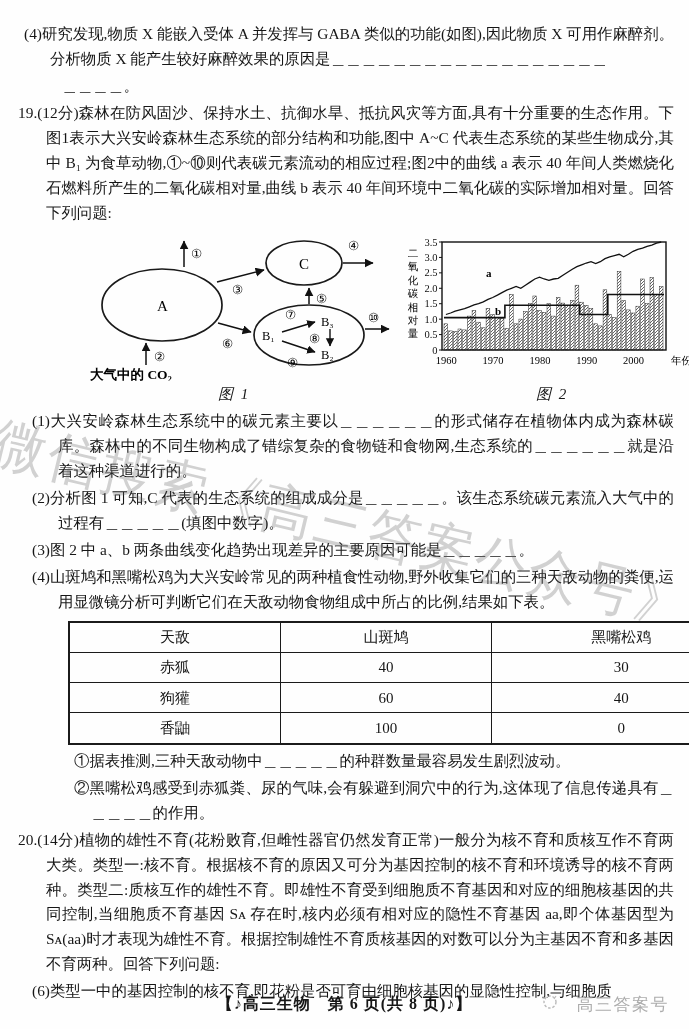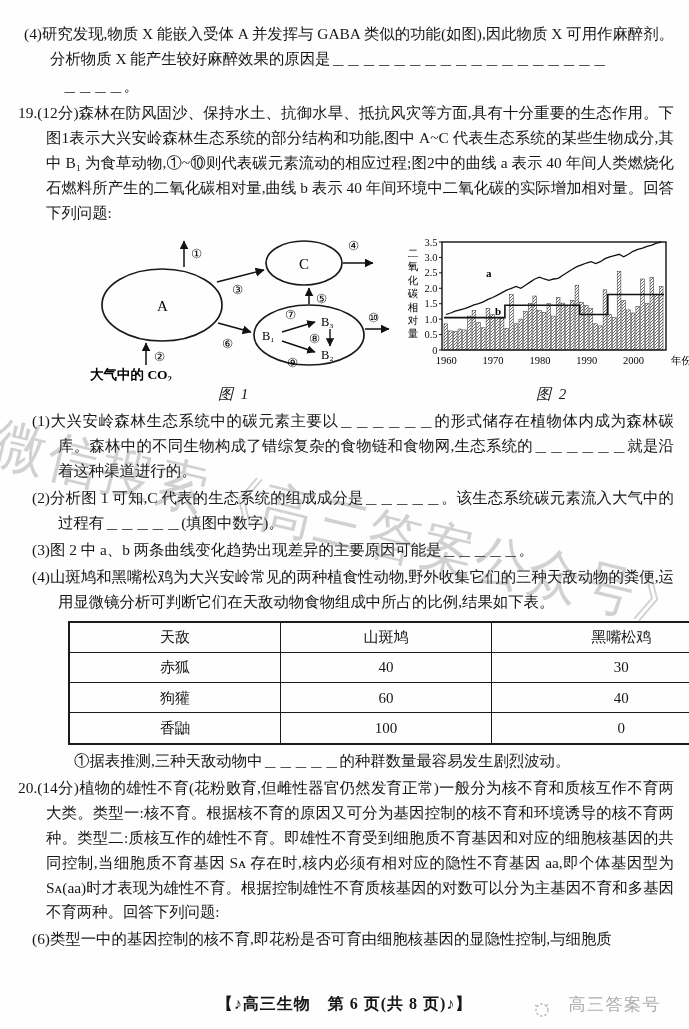--- a/index.html
+++ b/index.html
@@ -32,21 +32,21 @@
     color:rgba(95,95,95,0.28); font-weight:300;
     transform:rotate(13.5deg) scaleX(0.93); transform-origin:left top;
     pointer-events:none;
   }
   .footer{position:absolute; left:0; right:0; bottom:12px; height:26px;}
   .footer-center{
     position:absolute; left:0; right:0; text-align:center;
     font-size:16px; font-weight:600; letter-spacing:1px;
   }
   .footer-right{
-    position:absolute; right:28px; top:0; display:flex; align-items:flex-end; gap:17px;
+    position:absolute; right:20px; top:0; display:flex; align-items:flex-start; gap:17px;
     color:#9d9d9d; font-size:17px; letter-spacing:1.5px; opacity:.85;
   }
 </style>
 </head>
 <body>
 
 <div class="page">
 
   <div class="watermark">微信搜索《高三答案公众号》</div>
 
@@ -216,20 +216,21 @@
     </tr>
     <tr>
       <td>香鼬</td>
       <td>100</td>
       <td>0</td>
     </tr>
   </tbody>
     </table>
 
   <p class="subsub">①据表推测,三种天敌动物中＿＿＿＿＿的种群数量最容易发生剧烈波动。</p>
+  <p class="subsub">②黑嘴松鸡感受到赤狐粪、尿的气味,会有躲避到洞穴中的行为,这体现了信息传递具有＿＿＿＿＿的作用。</p>
 
   <p class="qstem">20.(14分)植物的雄性不育(花粉败育,但雌性器官仍然发育正常)一般分为核不育和质核互作不育两大类。类型一:核不育。根据核不育的原因又可分为基因控制的核不育和环境诱导的核不育两种。类型二:质核互作的雄性不育。即雄性不育受到细胞质不育基因和对应的细胞核基因的共同控制,当细胞质不育基因 Sᴀ 存在时,核内必须有相对应的隐性不育基因 aa,即个体基因型为 Sᴀ(aa)时才表现为雄性不育。根据控制雄性不育质核基因的对数可以分为主基因不育和多基因不育两种。回答下列问题:</p>
   <p class="sub">(6)类型一中的基因控制的核不育,即花粉是否可育由细胞核基因的显隐性控制,与细胞质</p>
 
   <div class="footer">
     <div class="footer-center">【♪高三生物　第 6 页(共 8 页)♪】</div>
     <div class="footer-right">
       <svg width="20" height="20" viewBox="0 0 20 20">
         <circle cx="10" cy="11" r="6" fill="none" stroke="#b0b0b0" stroke-width="1.4" stroke-dasharray="2.5,1.8"></circle>
         <path d="M3 6 L6 8 M16 5 L14 8" stroke="#b0b0b0" stroke-width="1.2" fill="none"></path>

